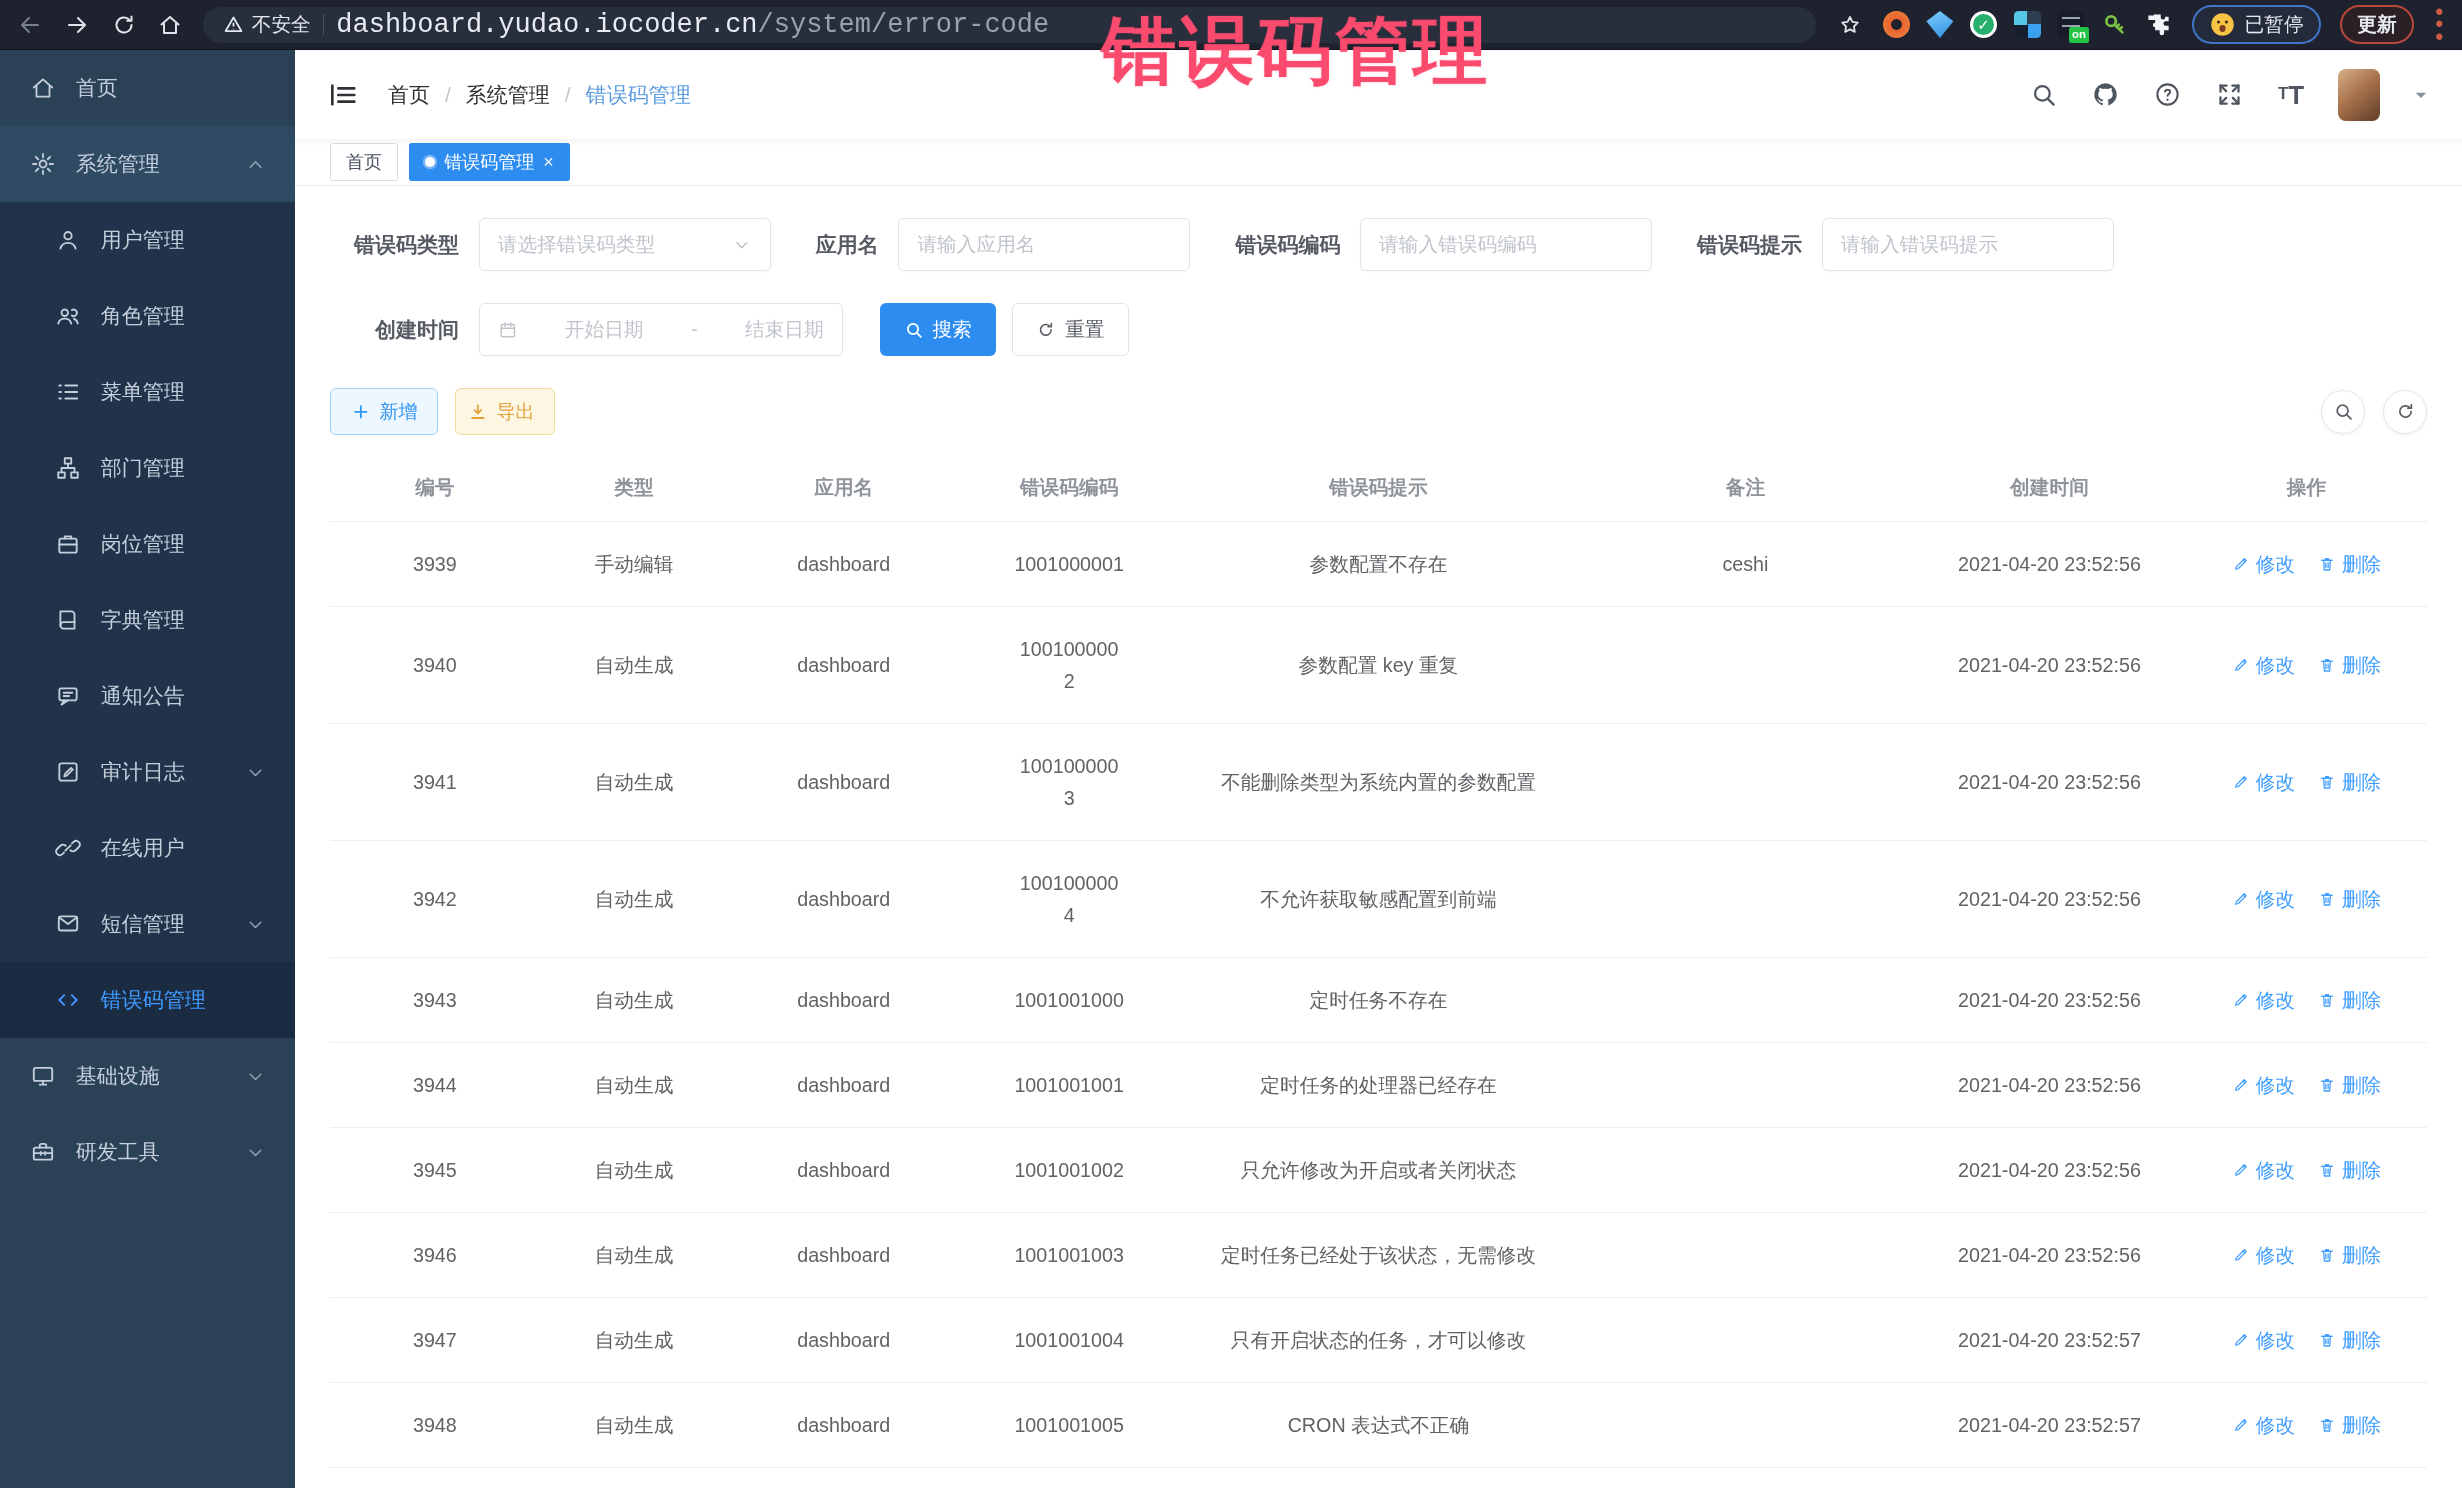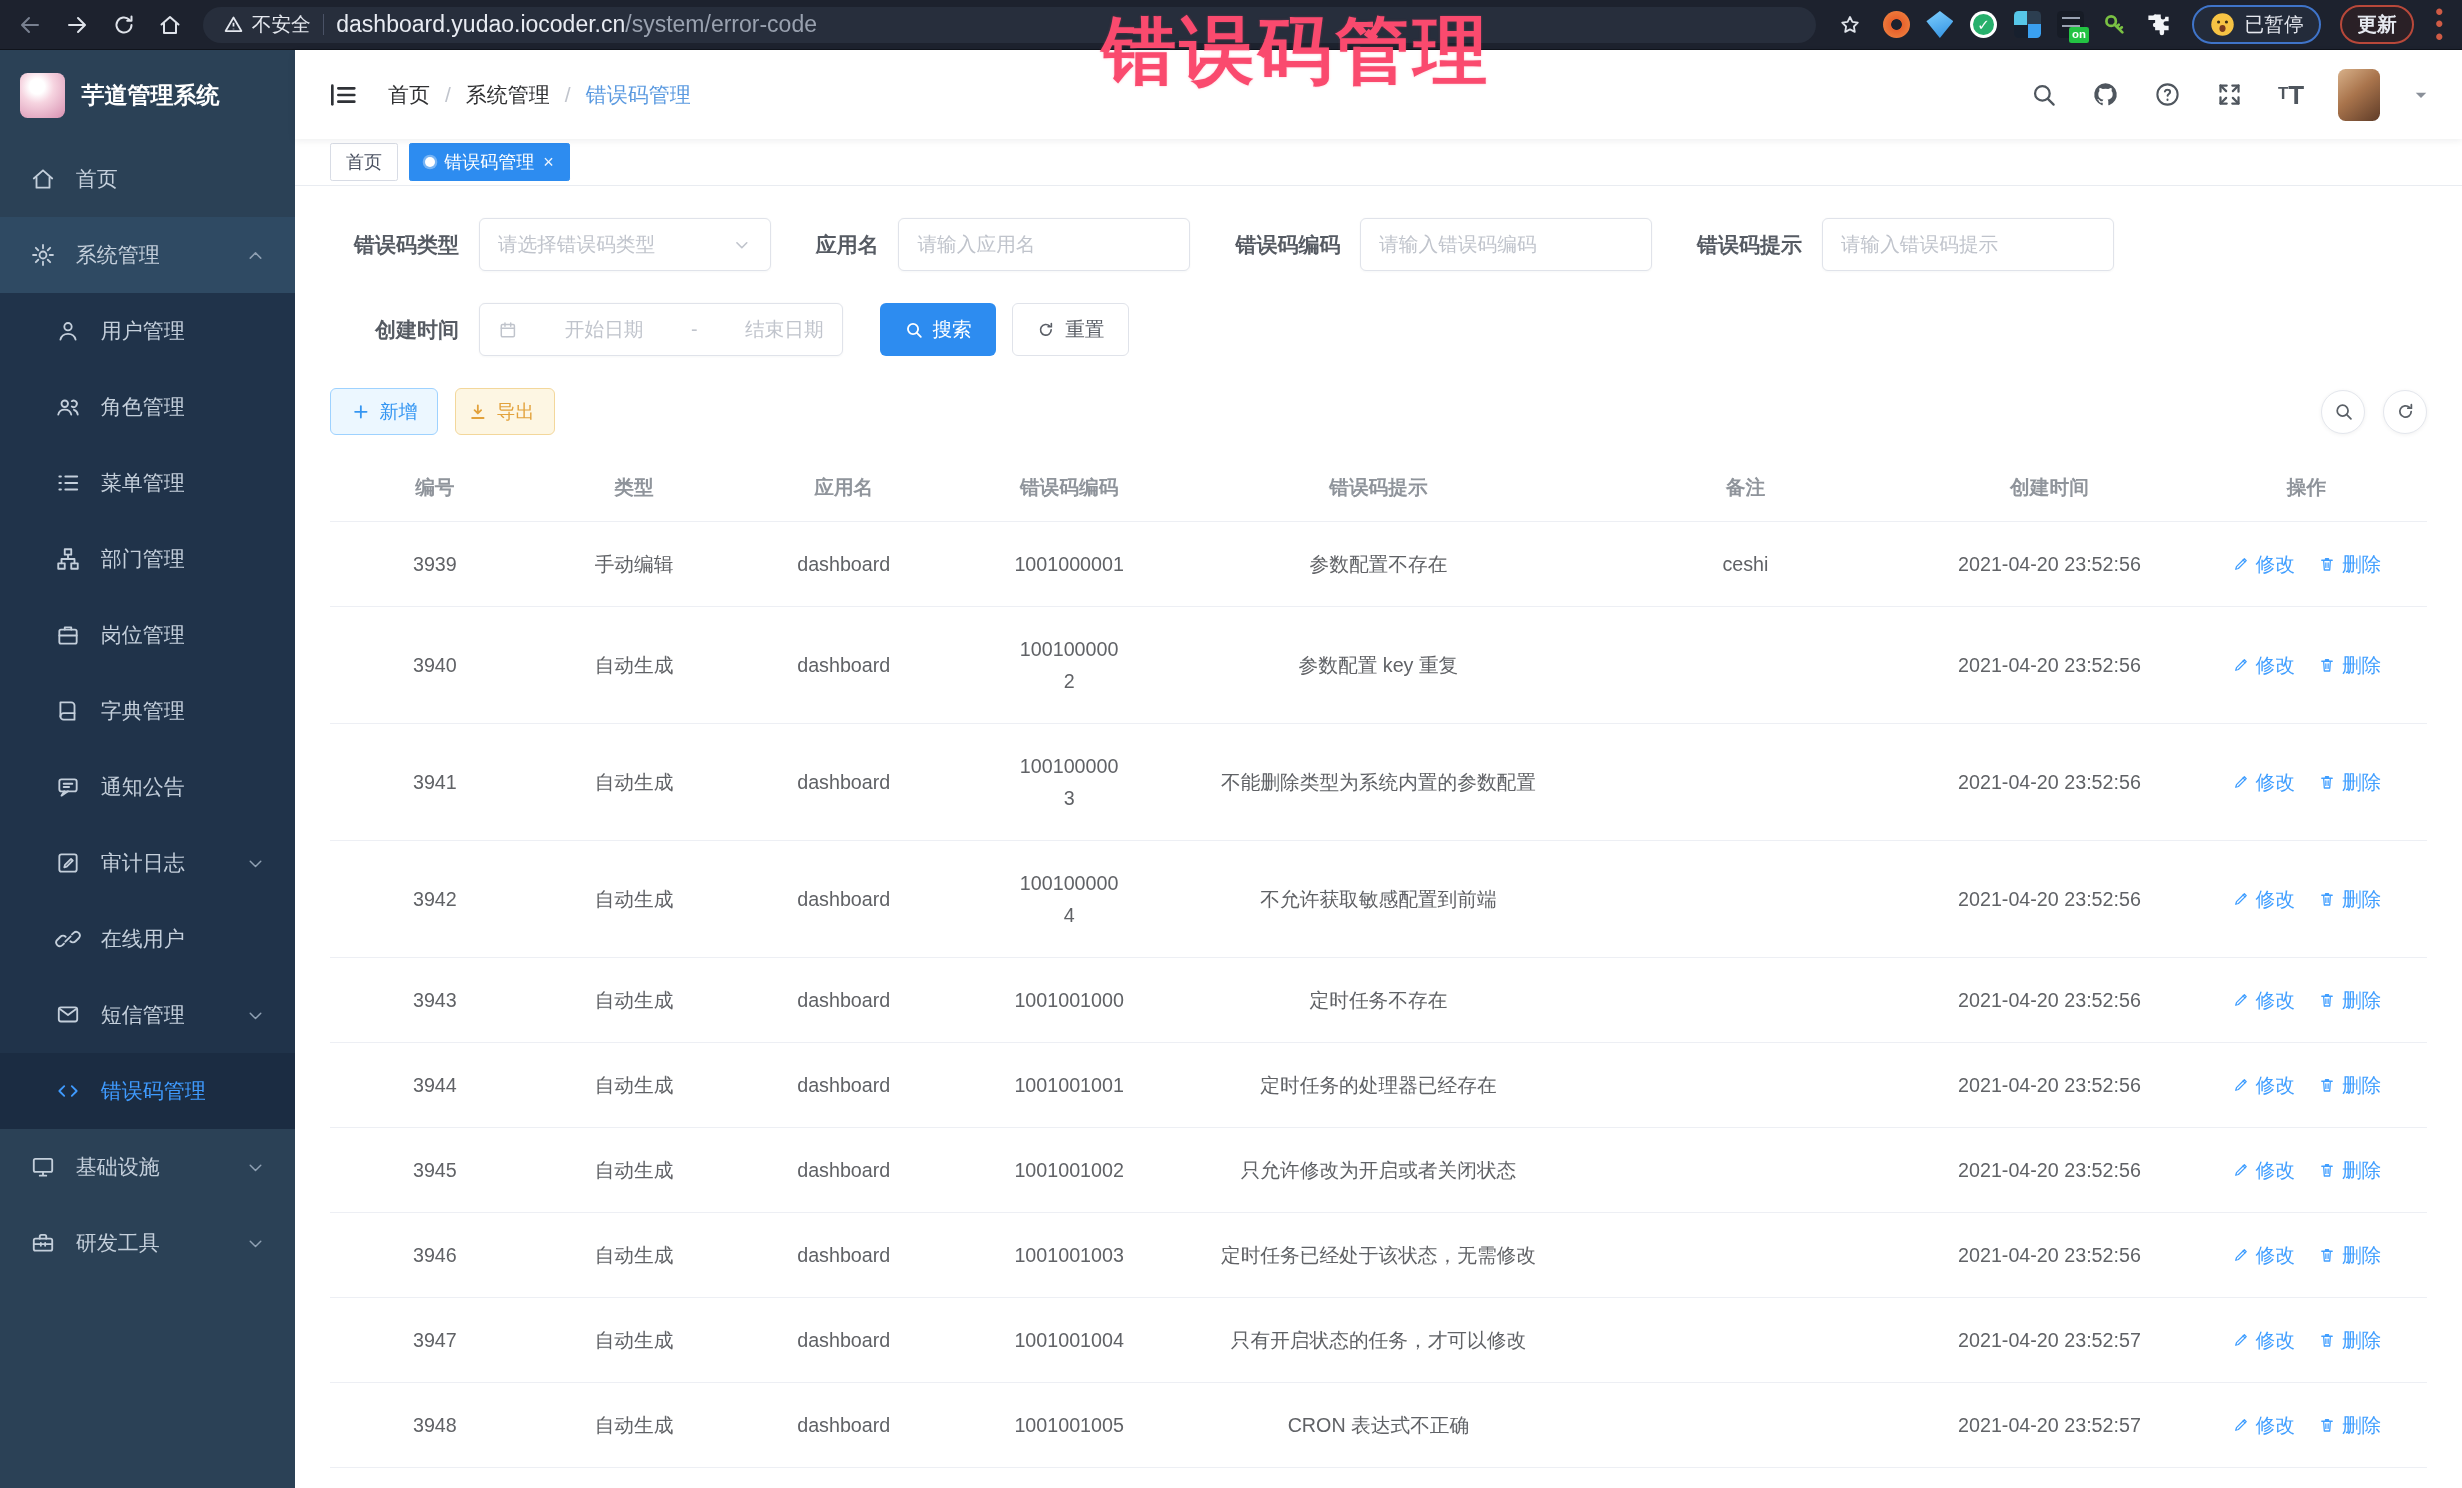--- a/index.html
+++ b/index.html
@@ -11,21 +11,21 @@
   .browser-bar { height:50px; background:#1d222e; display:flex; align-items:center;
                  padding:0 16.7px; gap:19.7px; border-bottom:1.5px solid #10141c; }
   .b-ico { width:27px; height:27px; color:#dfe3ea; flex:none; display:flex; align-items:center; justify-content:center; }
   .b-ico.dim { color:#788090; }
   .b-ico svg { width:24px; height:24px; }
   .omnibox { flex:1 1 auto; height:36px; background:#272e3c; border-radius:19px;
              display:flex; align-items:center; padding:0 19.7px; gap:12px; min-width:0; }
   .omni-warning { color:#e4e7ee; display:flex; align-items:center; gap:7.6px; font-size:19.7px; flex:none; }
   .omni-warning svg { width:21px; height:21px; }
   .omni-sep { width:1.5px; height:21px; background:#4a5266; flex:none; }
-  .omni-url { font-size:23px; white-space:nowrap; overflow:hidden; }
+  .omni-url { font-size:27px; white-space:nowrap; overflow:hidden;font-family:Liberation Mono, monospace; }
   .omni-host { color:#e8ebf2; }
   .omni-path { color:#99a1af; }
   .ext-row { display:flex; align-items:center; gap:16.7px; flex:none; }
   .ext { width:27px; height:27px; flex:none; position:relative; }
   .ext svg { width:27px; height:27px; }
   .ext-orange { border-radius:50%; background:radial-gradient(circle, #1d222e 0 26%, #e8622c 30%, #f08a45 100%); }
   .ext-gem { background:linear-gradient(160deg,#7fd0ff,#2f8fe0); clip-path:polygon(50% 0,100% 38%,50% 100%,0 38%); }
   .ext-green { border-radius:50%; background:#fff; display:flex; align-items:center; justify-content:center; }
   .ext-green i { width:21px; height:21px; border-radius:50%; background:#27b06c; color:#fff; font-style:normal;
                  font-size:15px; line-height:21px; text-align:center; font-weight:bold; display:block; }
@@ -226,24 +226,20 @@
       <span>更新</span>
     </div>
     <span class="dots-v">•<br>•<br>•</span>
   </div>
 
   <div class="annotation">错误码管理</div>
 
   <div class="app">
 
     <aside class="sidebar">
-      <div class="logo-row">
-        <span class="logo-img"></span>
-        <span class="logo-title">芋道管理系统</span>
-      </div>
       <nav class="menu" id="sidebar-menu">
           <div class="menu-item">
             <span class="mi-icon">
               <svg viewBox="0 0 24 24" fill="none" stroke="currentColor" stroke-width="1.7" stroke-linecap="round" stroke-linejoin="round">
                 <path d="M3.5 11.5 12 4l8.5 7.5"></path>
                 <path d="M6 10.5V20h12v-9.5"></path>
               </svg>
             </span>
             <span class="mi-label">首页</span>
           </div>

